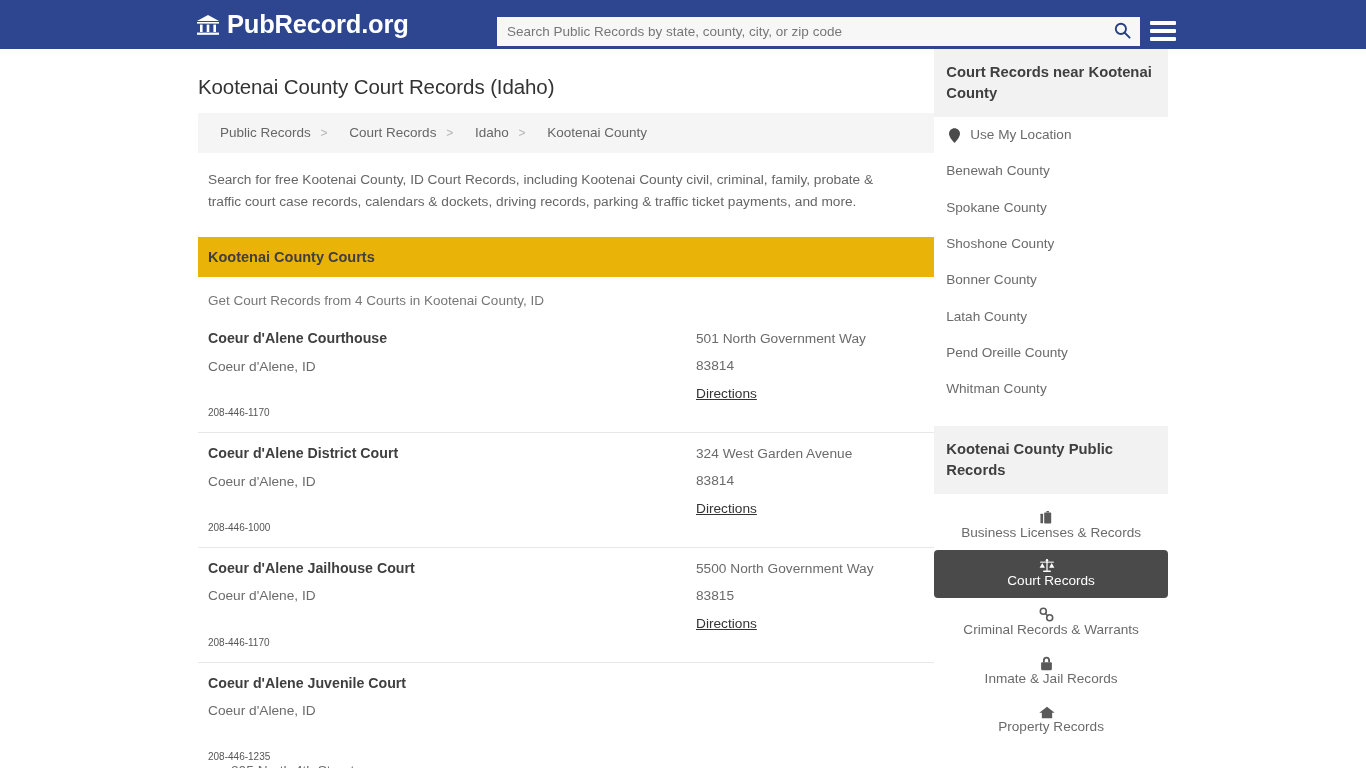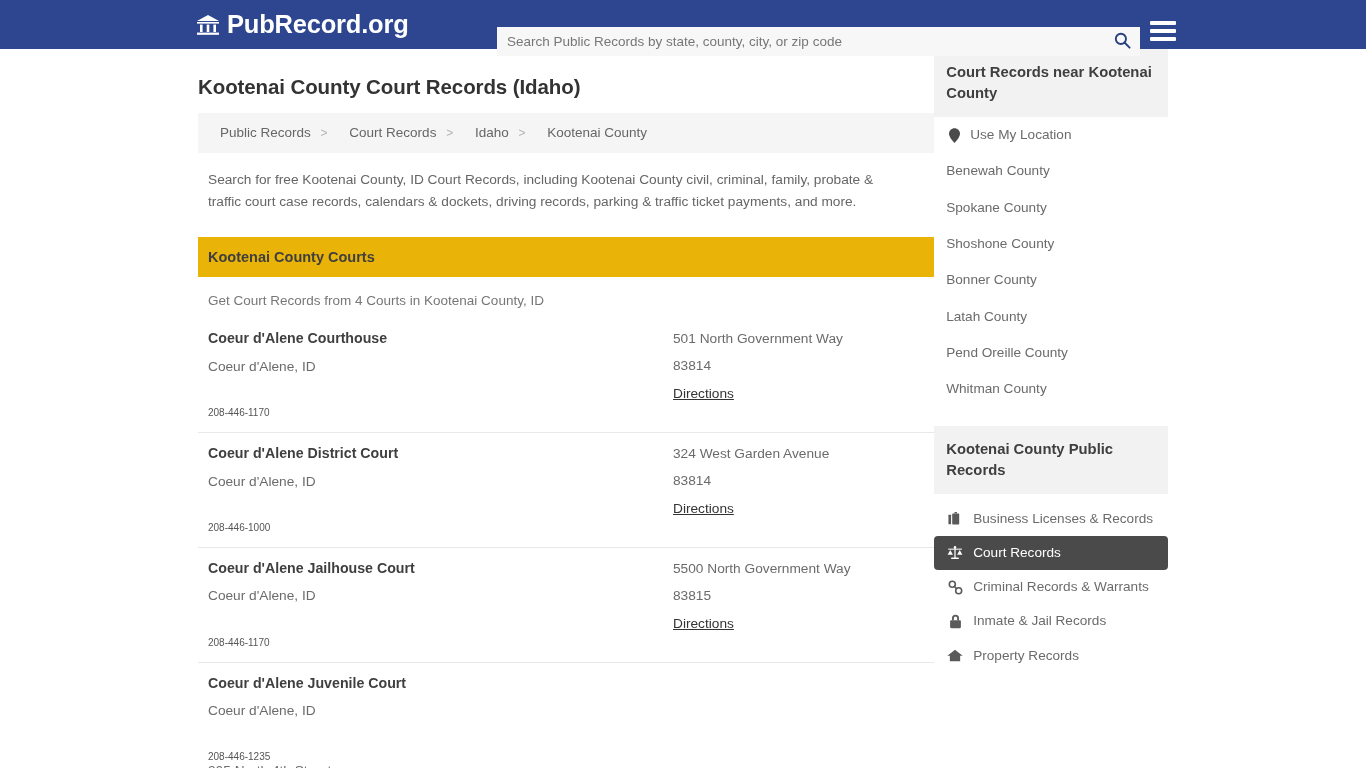--- a/index.html
+++ b/index.html
@@ -38,21 +38,21 @@
   .brand-name {
     font-size: 25.5px;
     font-weight: bold;
     letter-spacing: -0.2px;
     color: #ffffff;
     line-height: 1;
   }
   .search-wrap {
     position: absolute;
     left: 497px;
-    top: 27px;
+    top: 17px;
     width: 643px;
     height: 29px;
     background: #f7f7f7;
     display: flex;
     align-items: center;
   }
   .search-input {
     border: 0;
     outline: 0;
     background: transparent;
@@ -97,21 +97,21 @@
     margin: 0 auto;
     padding-left: 0;
     display: flex;
     gap: 0;
   }
   .col-main { width: 740px; }
   .col-side { width: 235px; margin-left: 0; }
 
   h1.page-title {
     font-size: 20.5px;
-    font-weight: bold;
+    font-weight: normal;
     color: #333333;
     margin: 26px 0 14px 0;
     letter-spacing: -0.1px;
   }
 
   
   .breadcrumb {
     background: #f5f5f5;
     padding: 11px 10px 11px 10px;
     font-size: 13.5px;
@@ -152,21 +152,21 @@
     padding: 16px 10px 10px 10px;
   }
 
   .entry {
     display: flex;
     padding: 12px 10px 14px 10px;
     border-bottom: 1px solid #e8e8e8;
   }
   .entry:first-of-type { border-top: 0; }
   .entry-left { width: 465px; }
-  .entry-right { flex: 1; }
+  .entry-right { flex: 1; margin-left: 23px; }
   .entry-name {
     font-size: 14.2px;
     font-weight: bold;
     color: #3f3f3f;
     margin-bottom: 10px;
     line-height: 1.25;
   }
   .entry-line {
     font-size: 13.7px;
     color: #6b6b6b;
@@ -211,21 +211,21 @@
     align-items: center;
     justify-content: center;
     color: #4a4a4a;
   }
   .side-item.active {
     background: #4a4a4a;
     color: #ffffff;
     border-radius: 4px;
   }
   .records-list { margin-top: 8px; }
-  .records-list .side-item { padding: 9px 12px; }
+  .records-list .side-item { padding: 9px 12px; flex-direction: column; }
   .icon-slot {
     width: 18px;
     margin-right: 9px;
     display: inline-flex;
     align-items: center;
     justify-content: center;
     flex: none;
   }
   .spacer-22 { height: 18px; }
 </style>

